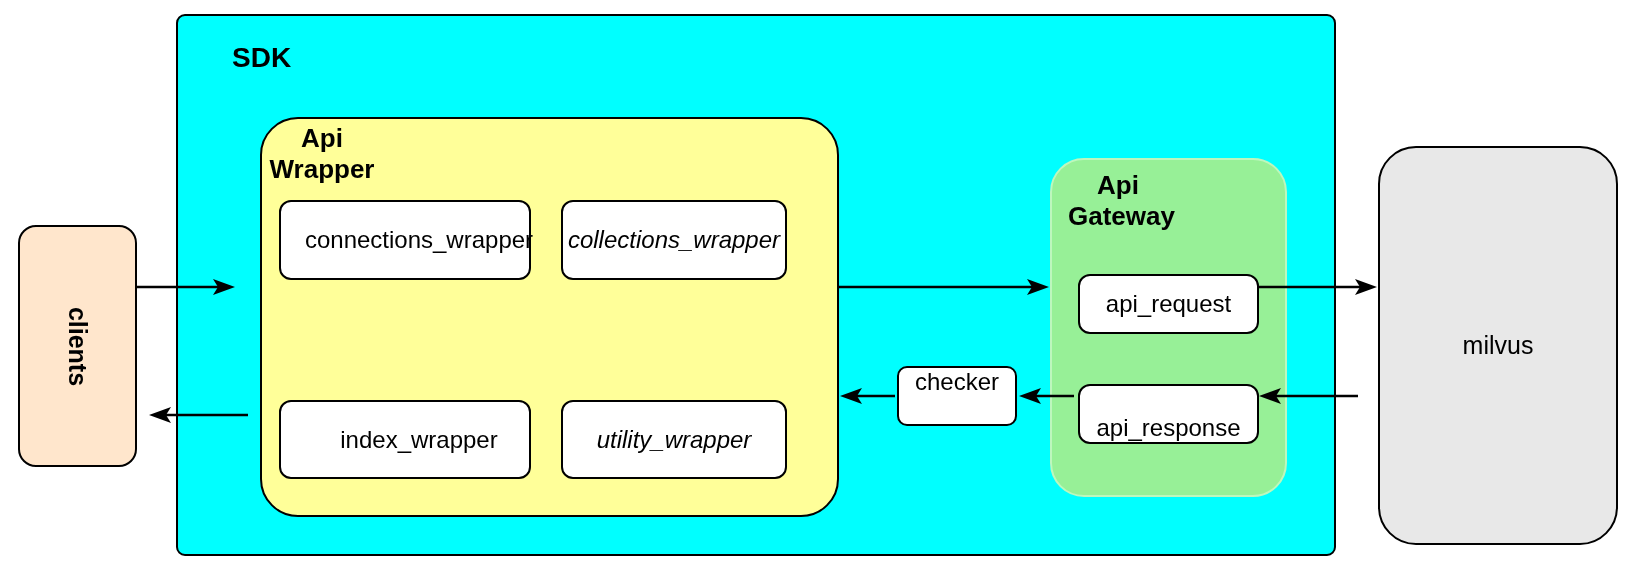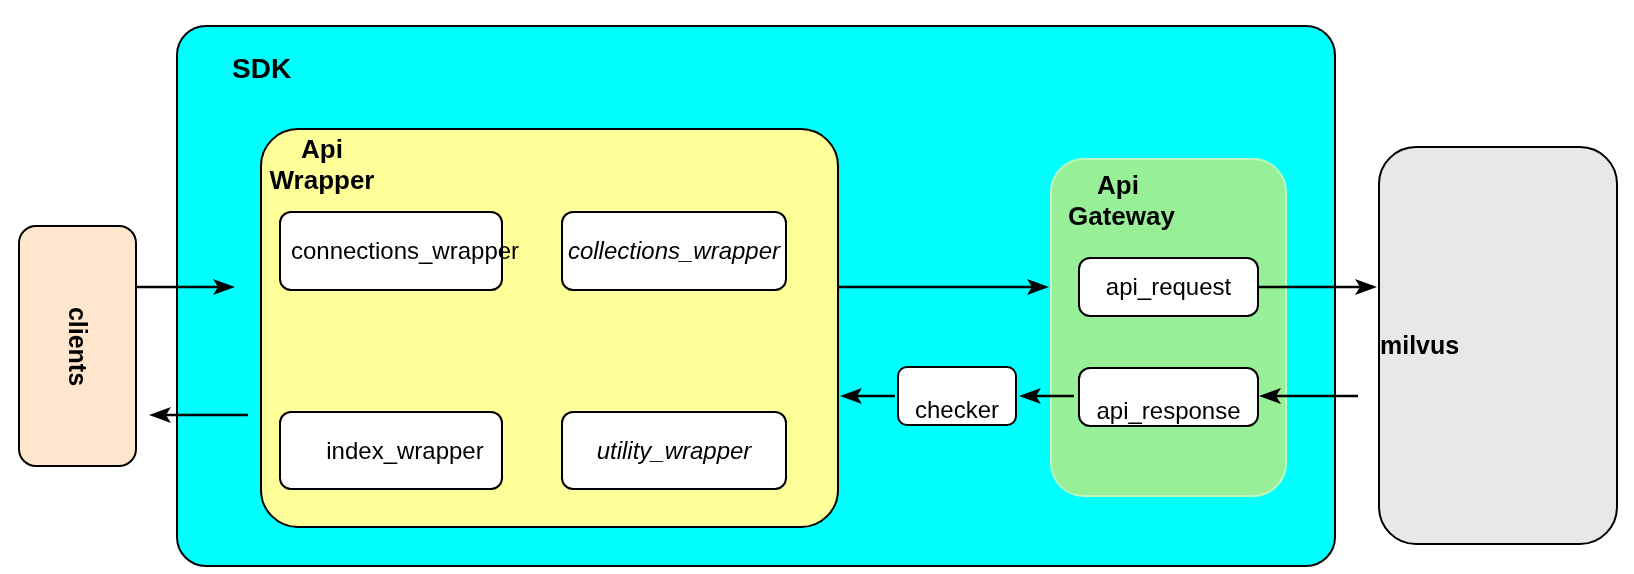--- a/index.html
+++ b/index.html
@@ -34,24 +34,24 @@
     border-radius: 18px;
     display: flex; align-items: center; justify-content: center;
   }
   .clients .vlabel {
     transform: rotate(90deg);
     font-weight: bold; font-size: 25px; white-space: nowrap;
   }
 
   
   .sdk {
-    left: 176px; top: 25px; width: 1160px; height: 542px;
+    left: 176px; top: 14px; width: 1160px; height: 542px;
     background: var(--sdk-fill);
     border: 2.5px solid var(--stroke);
-    border-radius: 30px;
+    border-radius: 9px;
   }
   .sdk-label {
     position: absolute; left: 54px; top: 26px;
     font-weight: bold; font-size: 28px;
   }
 
   
   .api-wrapper {
     position: absolute; left: 82px; top: 101px; 
     width: 579px; height: 400px;
@@ -64,66 +64,66 @@
     text-align: center; font-weight: bold; font-size: 26px; line-height: 1.18;
   }
   .module {
     position: absolute;
     background: var(--node-fill);
     border: 2.5px solid var(--stroke);
     border-radius: 12px;
     display: flex; align-items: center; justify-content: center;
     font-size: 24px; white-space: nowrap;
   }
-  .m-col1 { left: 17px;  width: 224px; padding-left: 28px; }
+  .m-col1 { left: 17px;  width: 252px; padding-left: 28px; }
   .m-col2 { left: 299px; width: 226px; font-style: italic; }
   .m-row1 { top: 81px;  height: 80px; }
   .m-row2 { top: 182px; height: 79px; }
   .m-row3 { top: 281px; height: 79px; }
 
   
   .checker {
     left: 897px; top: 366px; width: 120px; height: 60px;
     background: var(--node-fill);
     border: 2.5px solid var(--stroke);
     border-radius: 10px;
-    display: flex; align-items: flex-end; justify-content: center;
+    display: flex; align-items: flex-start; justify-content: center;
     font-size: 24px;
   }
 
   
   .api-gateway {
     left: 1050px; top: 158px; width: 237px; height: 339px;
     background: var(--gateway-fill);
     border: 2px solid #bdf7bd;
     border-radius: 34px;
   }
   .api-gateway-title {
     position: absolute; left: 16px; top: 10px; width: 100px;
     text-align: center; font-weight: bold; font-size: 26px; line-height: 1.18;
   }
   .gw-node {
     position: absolute; left: 26px; width: 181px; height: 60px;
     background: var(--node-fill);
     border: 2.5px solid var(--stroke);
     border-radius: 12px;
     display: flex; align-items: center; justify-content: center;
-    font-size: 24px; white-space: nowrap;
+    font-size: 24px; white-space: nowrap; margin-top: 17px;
   }
   .gw-request  { top: 97px; }
   .gw-response { top: 207px; align-items: flex-end; }
 
   
   .milvus {
     left: 1378px; top: 146px; width: 240px; height: 399px;
     background: var(--milvus-fill);
     border: 2.5px solid var(--stroke);
     border-radius: 38px;
-    display: flex; align-items: center; justify-content: flex-start;
-    font-weight: bold; font-size: 25px;
+    display: flex; align-items: center; justify-content: center;
+    font-weight: normal; font-size: 25px;
   }
 
   
   .edges-layer {
     position: absolute; left: 0; top: 0; width: 1634px; height: 574px;
     pointer-events: none;
   }
 </style>
 </head>
 <body>

